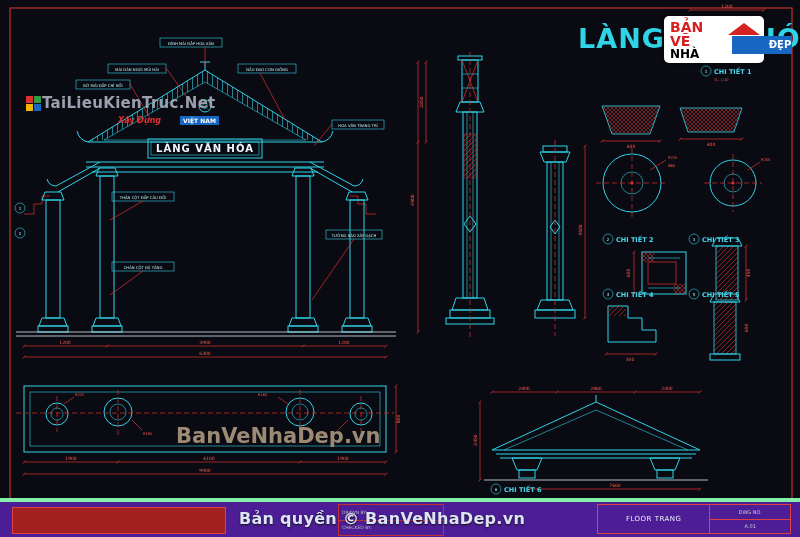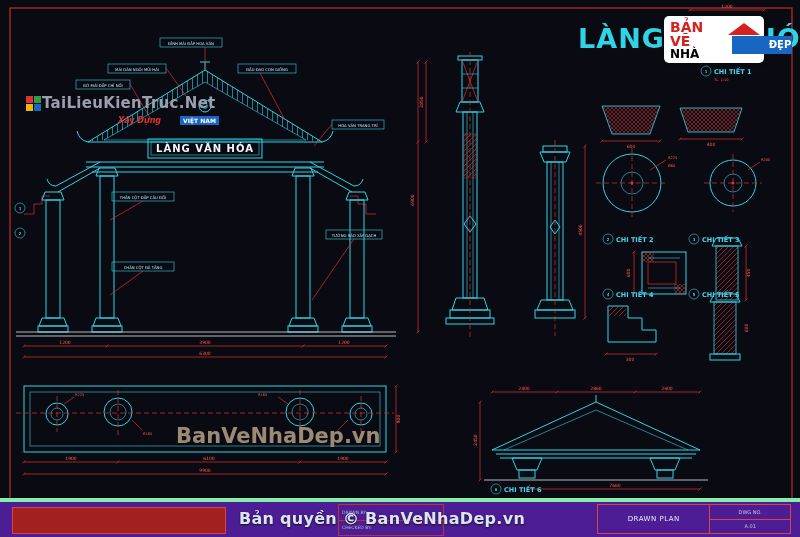--- a/index.html
+++ b/index.html
@@ -346,21 +346,21 @@
   <div class="wm-center">BanVeNhaDep.vn</div>
 
   <div class="bottom-bar">
     <div class="bb-redbox"></div>
     <div class="bb-midtable">
       <div>DRAWN BY:</div>
       <div>CHECKED BY:</div>
     </div>
     <div class="bb-copy">Bản quyền © BanVeNhaDep.vn</div>
     <div class="bb-title">
-      <div class="cell-name">DRAWN PLAN</div>
+      <div class="cell-name">FLOOR TRANG</div>
       <div class="cell-no">
         <div>DWG NO.</div>
         <div>A.01</div>
       </div>
     </div>
   </div>
 
 </div>
 
 </body></html>

